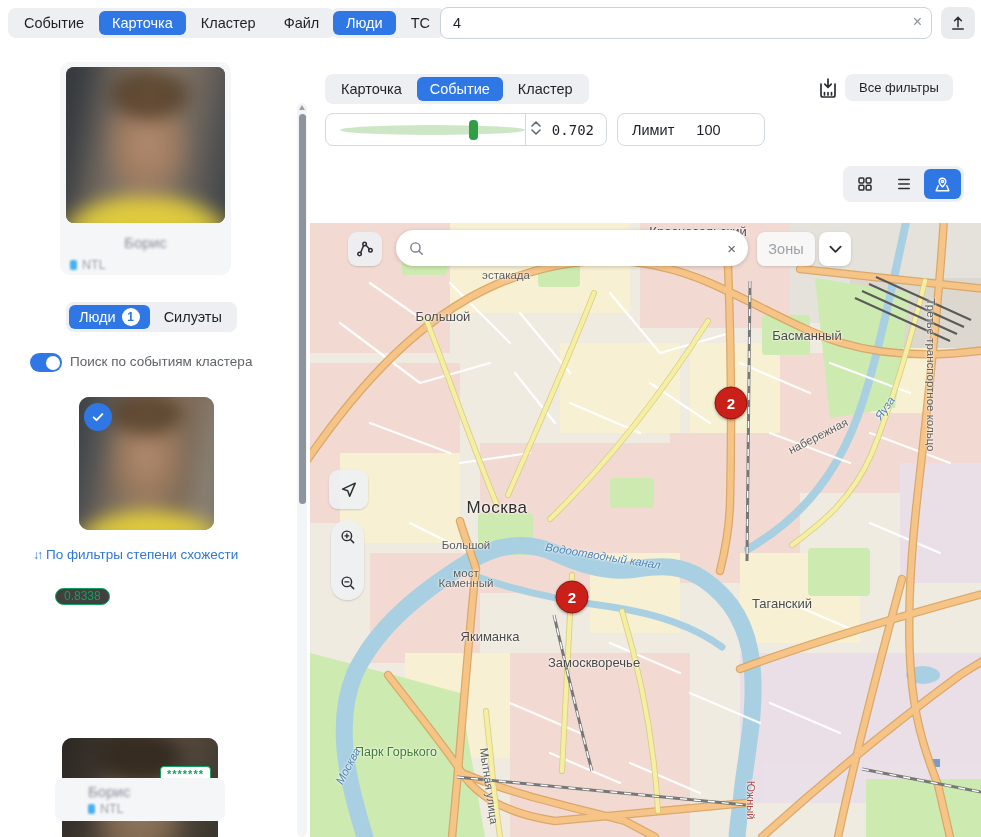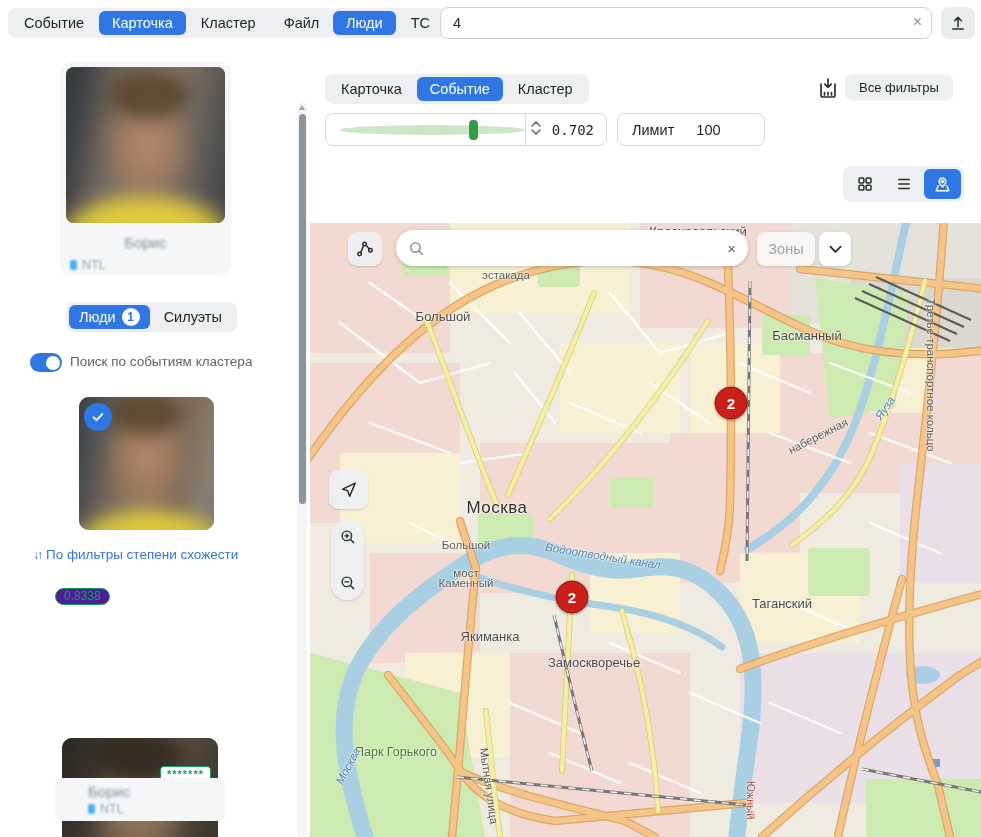--- a/index.html
+++ b/index.html
@@ -41,21 +41,21 @@
     radial-gradient(50px 62px at 50% 44%, #927a63 0%, #80684f 55%, rgba(128,104,79,0) 100%),
     radial-gradient(110px 60px at 50% 103%, #4e5c34 0%, #46522f 75%, rgba(70,82,47,0) 100%),
     linear-gradient(105deg,#26221e 0%,#3a342c 25%,#6b5a4a 45%,#55483c 62%,#3c372f 82%,#2b2723 100%);}
   .blurred-name{filter:blur(1.8px);}
   .blurred-tag{filter:blur(1.2px);}
   .tag-chip{display:inline-block;width:7px;height:10px;background:#47b1ef;border-radius:2px;margin-right:5px;vertical-align:-1px;}
   .toggle{position:absolute;width:32px;height:19px;background:#2e77e5;border-radius:10px;cursor:pointer;}
   .toggle .knob{position:absolute;right:2.5px;top:2.5px;width:14px;height:14px;background:#fff;border-radius:50%;}
   .check-badge{position:absolute;width:28px;height:28px;border-radius:50%;background:#2e77e5;display:flex;align-items:center;justify-content:center;}
   .score-badge{position:absolute;border:1.5px solid #12a05e;color:#12a05e;border-radius:9px;font-size:12px;
-    padding:0 8px;line-height:15px;background:#4c1d95;}
+    padding:0 8px;line-height:15px;background:#404040;}
   .mask-badge{position:absolute;border:1.5px solid #12a05e;color:#12a05e;border-radius:4px;font-size:11px;
     letter-spacing:1px;padding:1px 6px;background:#fff;font-weight:700;}
   .sort-link{position:absolute;color:#2e77d6;font-size:13.5px;cursor:pointer;display:flex;gap:5px;align-items:center;}
 
   
   .plain-btn{border:none;background:#edeff2;border-radius:8px;font-size:13px;color:#1d2127;font-weight:500;
     padding:6px 14px;cursor:pointer;font-family:"Liberation Sans",sans-serif;}
   .box{position:absolute;border:1px solid #d3d8dd;border-radius:8px;background:#fff;display:flex;align-items:center;}
   .slider-track{position:relative;width:188px;height:12px;margin-left:14px;}
   .slider-track .lens{position:absolute;left:0;top:1px;width:100%;height:10px;background:#cde7c6;border-radius:50%;}

